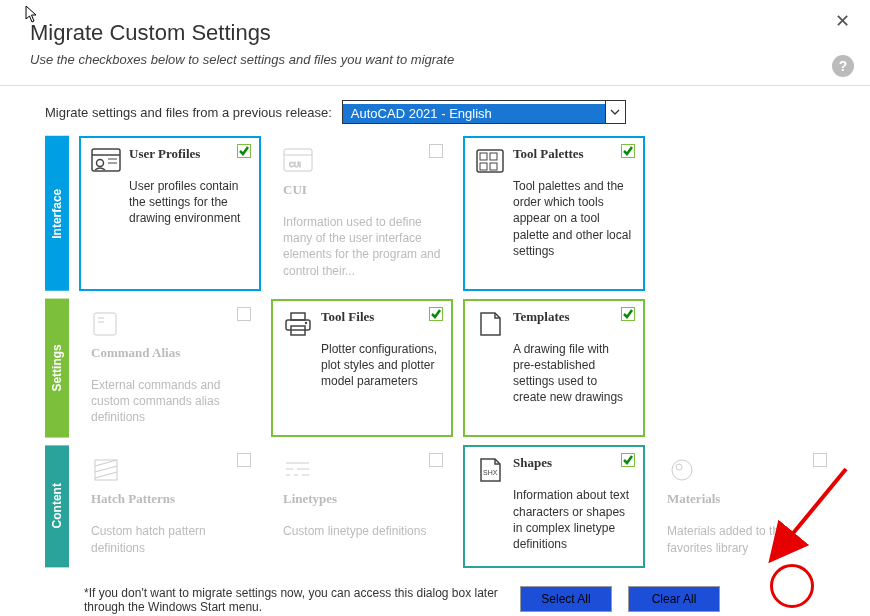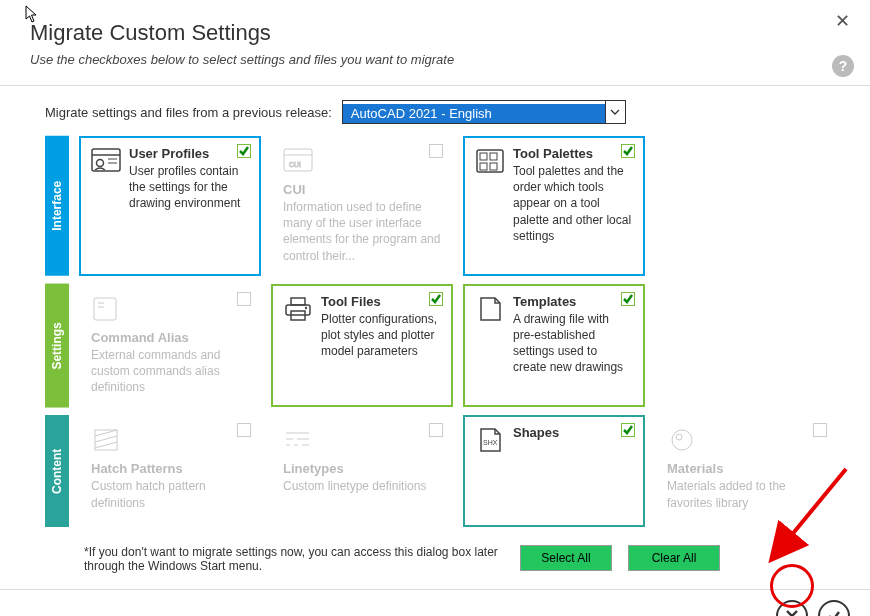--- a/index.html
+++ b/index.html
@@ -24,31 +24,31 @@
 .tab-settings { background: #7bbf3a; }
 .tab-content { background: #2aa39a; }
 .cards { display: flex; gap: 10px; flex: 1; margin-left: 10px; }
 .card { width: 182px; min-height: 112px; border: 2px solid transparent; padding: 8px 10px 10px 10px; position: relative; display: flex; gap: 8px; }
 .card.active-interface { border-color: #009fe3; }
 .card.active-settings { border-color: #7bbf3a; }
 .card.active-content { border-color: #2aa39a; }
 .card.inactive { border-color: transparent; flex-direction: column; }
 .card-icon { width: 30px; height: 26px; flex-shrink: 0; margin-top: 2px; }
 .card-body { flex: 1; }
-.card-title { font-size: 13px; font-weight: 600; }
-.card-desc { font-size: 12px; margin-top: 2px; line-height: 1.35; }
+.card-title { font-size: 13px; font-weight: 600; font-family: Liberation Serif, serif; }
+.card-desc { font-size: 12px; margin-top: 16px; line-height: 1.35; }
 .card.inactive .card-title, .card.inactive .card-desc, .card.inactive .card-icon { color: #bbb; }
 .card.inactive .card-icon svg * { stroke: #ccc; fill: none; }
 .card-check { position: absolute; top: 6px; right: 8px; width: 14px; height: 14px; }
 .check-on svg rect { fill: #fff; stroke: #7bbf3a; }
 .check-on svg path { stroke: #0a8a0a; fill: none; stroke-width: 2.5; }
 .check-off svg rect { fill: #fff; stroke: #ccc; }
 .footer-row { display: flex; align-items: flex-start; padding: 10px 30px 10px 84px; gap: 16px; }
 .footer-note { font-size: 12px; flex: 1; max-width: 420px; }
-.btn { width: 92px; height: 26px; border: 1px solid #999; background: #22c55e; font-size: 12px; cursor: pointer; }
+.btn { width: 92px; height: 26px; border: 1px solid #999; background: #1d4ed8; font-size: 12px; cursor: pointer; }
 .footer-divider { border-top: 1px solid #ddd; margin-top: 6px; }
 .action-row { display: flex; justify-content: flex-end; padding: 10px 20px 0 0; gap: 10px; align-items: center; }
 .circ-btn { width: 32px; height: 32px; border: 2px solid #333; border-radius: 50%; display: flex; align-items: center; justify-content: center; cursor: pointer; background: #fff; }
 .circ-btn svg { width: 16px; height: 16px; }
 .red-ring { position: absolute; width: 44px; height: 44px; border: 3px solid #e60000; border-radius: 50%; pointer-events: none; right: 56px; bottom: 8px; }
 .arrow-overlay { position: absolute; right: 14px; bottom: 34px; pointer-events: none; }
 .arrow-overlay svg { width: 120px; height: 120px; }
 </style>
 </head>
 <body>
@@ -237,20 +237,21 @@
       </div>
 
       <div class="card active-content">
         <div class="card-icon"><svg viewBox="0 0 30 26">
               <path d="M6 2 L20 2 L25 7 L25 24 L6 24 Z" fill="none" stroke="#444" stroke-width="1.5"></path>
               <path d="M20 2 L20 7 L25 7" fill="none" stroke="#444" stroke-width="1.5"></path>
               <text x="8" y="18" font-size="7" fill="#444" stroke="none">SHX</text>
             </svg></div>
         <div class="card-body">
           <div class="card-title">Shapes</div>
+          <div class="card-desc">Information about text characters or shapes in complex linetype definitions</div>
         </div>
         <div class="card-check check-on"><svg viewBox="0 0 14 14">
               <rect x="0.5" y="0.5" width="13" height="13"></rect>
               <path d="M3 7 L6 10 L11 3"></path>
             </svg></div>
       </div>
 
       <div class="card inactive">
         <div class="card-icon"><svg viewBox="0 0 30 26">
               <circle cx="15" cy="13" r="10"></circle>

